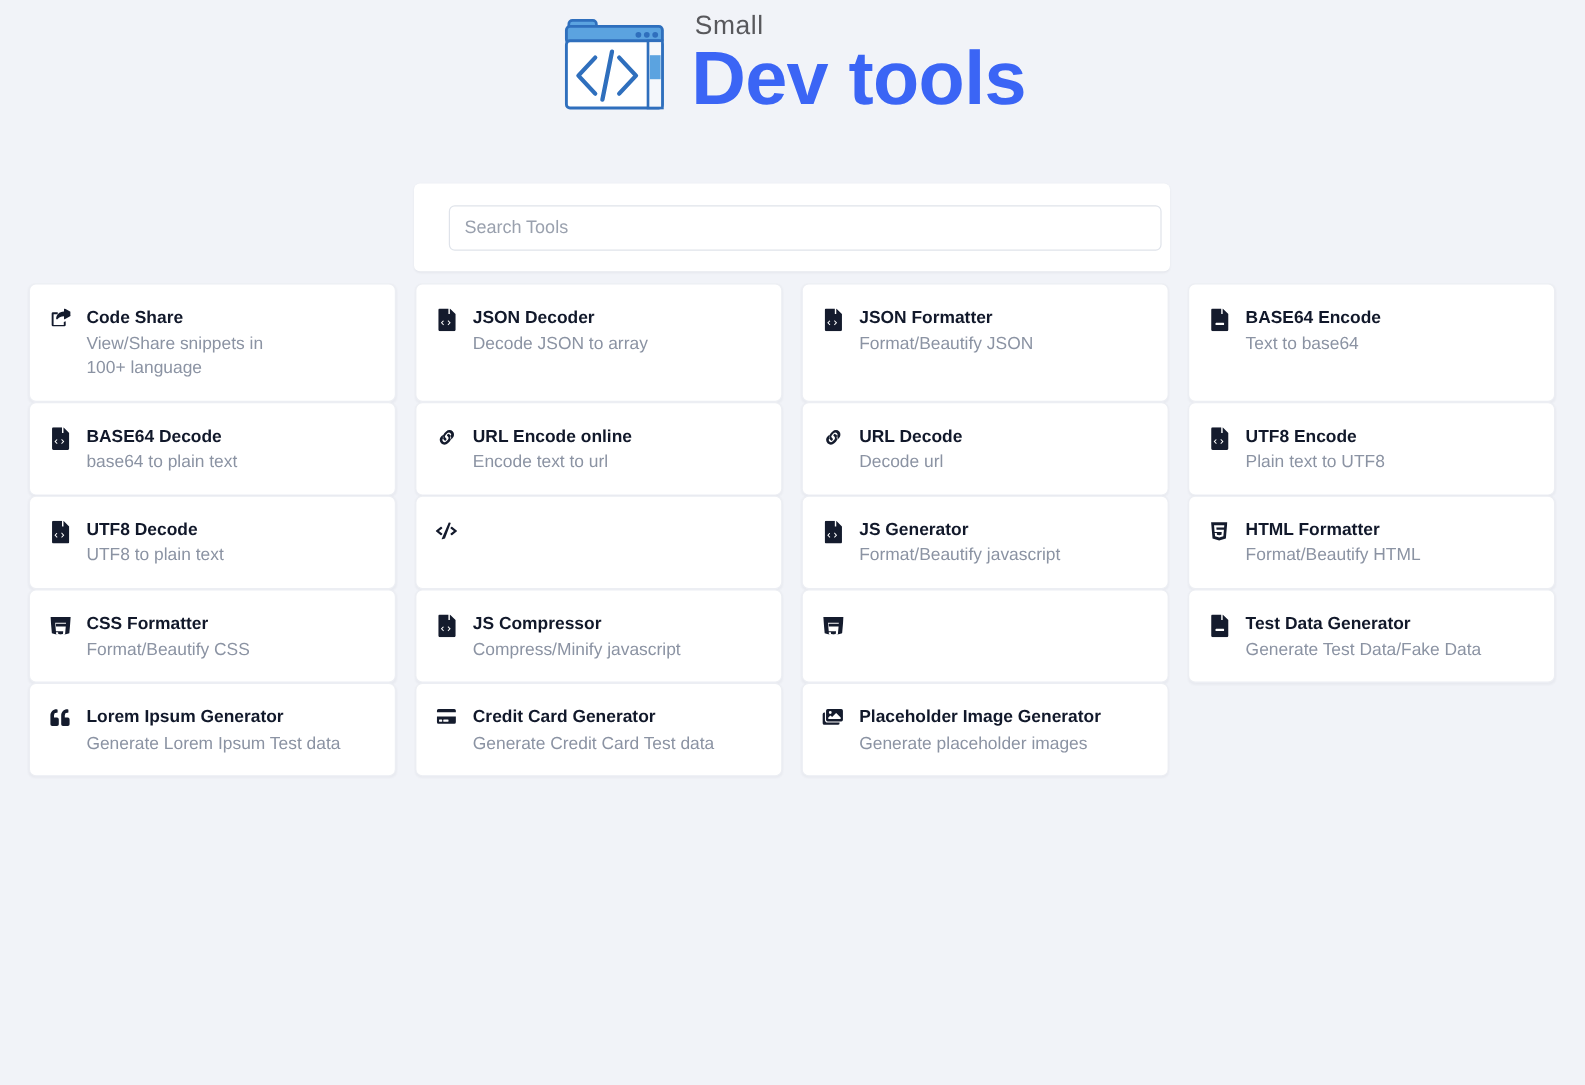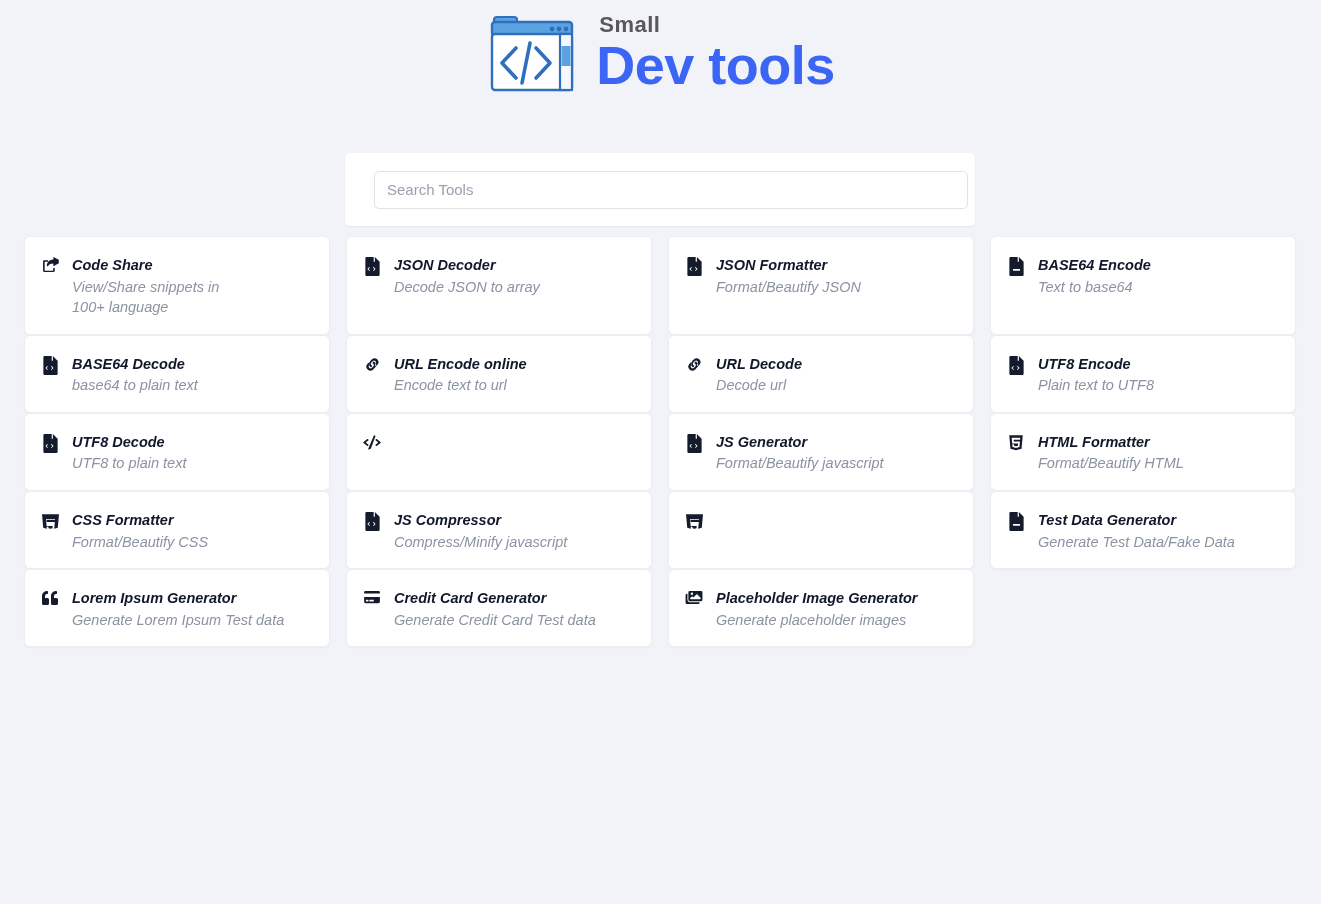--- a/index.html
+++ b/index.html
@@ -23,27 +23,27 @@
     display: flex;
     align-items: center;
     gap: 14px;
   }
   .logo-mark { width: 96px; height: 88px; flex: none; display:block; }
   .logo-text { display: flex; flex-direction: column; justify-content: center; }
   .logo-small {
     font-size: 22px;
     color: #58585c;
     letter-spacing: 0.5px;
-    font-weight: 700;
+    font-weight: 400;
     line-height: 1;
     margin-bottom: 2px;
     margin-left: 3px;
   }
   .logo-main {
-    font-size: 54px;
+    font-size: 63px;
     font-weight: 700;
     color: #3b65f5;
     line-height: 1.02;
     letter-spacing: -0.5px;
   }
 
   
   .search-panel {
     position: absolute;
     left: 345px;
@@ -75,21 +75,20 @@
   
   .grid {
     position: absolute;
     left: 24px;
     top: 236px;
     width: 1273px;
     display: grid;
     grid-template-columns: repeat(4, 306px);
     column-gap: 16px;
     row-gap: 0;
-    font-style: italic;
   }
   .card {
     background: #ffffff;
     border-radius: 6px;
     border: 1px solid #eceef3;
     box-shadow: 0 1px 2px rgba(16,24,40,0.04);
     padding: 19px 16px 16px 16px;
     display: flex;
     align-items: flex-start;
     gap: 13px;

